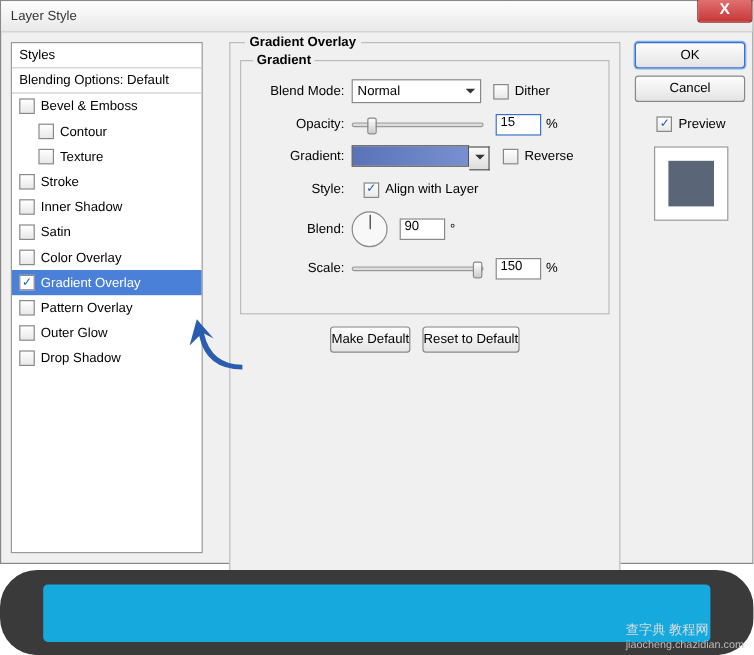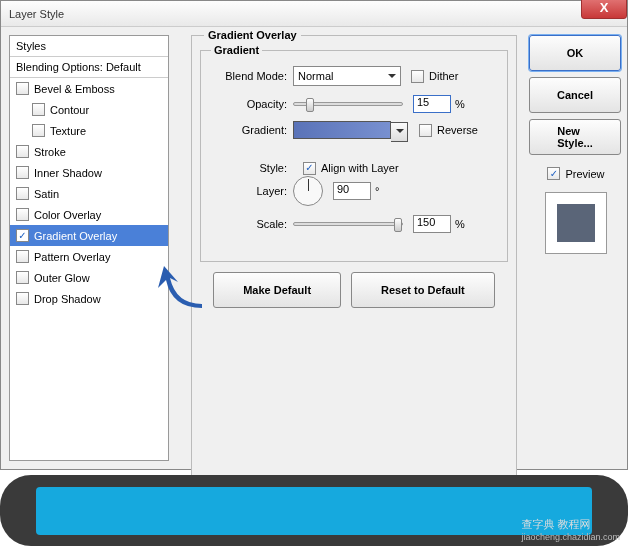--- a/index.html
+++ b/index.html
@@ -31,21 +31,21 @@
 .num { width: 38px; height: 18px; border: 1px solid #888; background: #fff; padding: 0 3px; text-align: left; }
 .pct { margin-left: 4px; }
 .chklabel { display: flex; align-items: center; gap: 5px; }
 .slider { height: 4px; background: #ddd; border: 1px solid #999; position: relative; border-radius: 2px; }
 .slider .thumb { position: absolute; top: -5px; width: 8px; height: 14px; background: linear-gradient(#fff, #ccc); border: 1px solid #888; border-radius: 2px; }
 .grad-swatch { width: 98px; height: 18px; border: 1px solid #555; background: linear-gradient(90deg, #5a73b8, #7890d0); position: relative; }
 .grad-swatch::after { content: ""; position: absolute; right: -18px; top: 0; width: 16px; height: 18px; border: 1px solid #555; border-left: none; background: linear-gradient(#fafafa, #ddd); }
 .grad-swatch::before { content: ""; position: absolute; right: -14px; top: 7px; border: 4px solid transparent; border-top-color: #333; z-index: 2; }
 .angle-dial { width: 30px; height: 30px; border: 1px solid #888; border-radius: 50%; background: #f8f8f8; position: relative; }
 .angle-dial::after { content: ""; position: absolute; left: 50%; top: 2px; width: 1px; height: 12px; background: #333; }
-.btn { height: 36px; padding: 0 29px; border: 1px solid #888; border-radius: 3px; background: linear-gradient(#fdfdfd, #e4e4e4); display: inline-flex; align-items: center; justify-content: center; cursor: default; font-weight: bold; }
+.btn { height: 22px; padding: 0 0; border: 1px solid #888; border-radius: 3px; background: linear-gradient(#fdfdfd, #e4e4e4); display: inline-flex; align-items: center; justify-content: center; cursor: default; }
 .btn.primary { border-color: #3a6fc8; box-shadow: 0 0 0 1px #7ab0f0; }
 .buttons-row { position: absolute; left: 0; right: 0; top: 236px; display: flex; gap: 10px; justify-content: center; }
 .right-panel { width: 94px; display: flex; flex-direction: column; gap: 6px; align-items: stretch; }
 .right-panel .btn { width: 92px; }
 .preview-chk { display: flex; align-items: center; gap: 5px; margin-top: 6px; justify-content: center; }
 .preview-box { width: 62px; height: 62px; border: 1px solid #999; background: #fff; margin: 6px auto 0; display: flex; align-items: center; justify-content: center; }
 .preview-inner { width: 38px; height: 38px; background: #5a6578; }
 .arrow-callout { position: absolute; left: 152px; top: 258px; width: 60px; height: 60px; pointer-events: none; }
 .bottom { position: absolute; left: 0; top: 475px; width: 628px; height: 71px; background: #3a3a3a; border-radius: 31px; }
 .bluebar { position: absolute; left: 36px; top: 12px; width: 556px; height: 48px; background: #16a9de; border-radius: 4px; }
@@ -139,30 +139,30 @@
 
           <div class="row" style="top:68px;">
             <label>Gradient:</label>
             <div class="grad-swatch"></div>
             <div class="chklabel" style="margin-left:28px;">
               <span class="chk"></span>
               <span>Reverse</span>
             </div>
           </div>
 
-          <div class="row" style="top:106px;">
+          <div class="row" style="top:96px;">
             <label>Style:</label>
             <div class="chklabel" style="margin-left:10px;">
               <span class="chk checked"></span>
               <span>Align with Layer</span>
             </div>
           </div>
 
           <div class="row" style="top:124px;height:32px;">
-            <label>Layer:</label>
+            <label>Blend:</label>
             <div class="angle-dial"></div>
             <div class="num" style="margin-left:10px;">90</div>
             <span class="pct">°</span>
           </div>
 
           <div class="row" style="top:162px;">
             <label>Scale:</label>
             <div class="slider" style="width:110px;">
                 <div class="thumb" style="left:100px;"></div>
               </div>
@@ -173,21 +173,20 @@
 
         <div class="buttons-row">
           <div class="btn">Make Default</div>
           <div class="btn">Reset to Default</div>
         </div>
       </div>
 
       <div class="right-panel" style="position:absolute;right:-4px;top:0;">
         <div class="btn primary">OK</div>
         <div class="btn">Cancel</div>
-        <div class="btn">New Style...</div>
         <div class="preview-chk">
           <span class="chk checked"></span>
           <span>Preview</span>
         </div>
         <div class="preview-box">
             <div class="preview-inner"></div>
           </div>
       </div>
     </div>
   </div>

